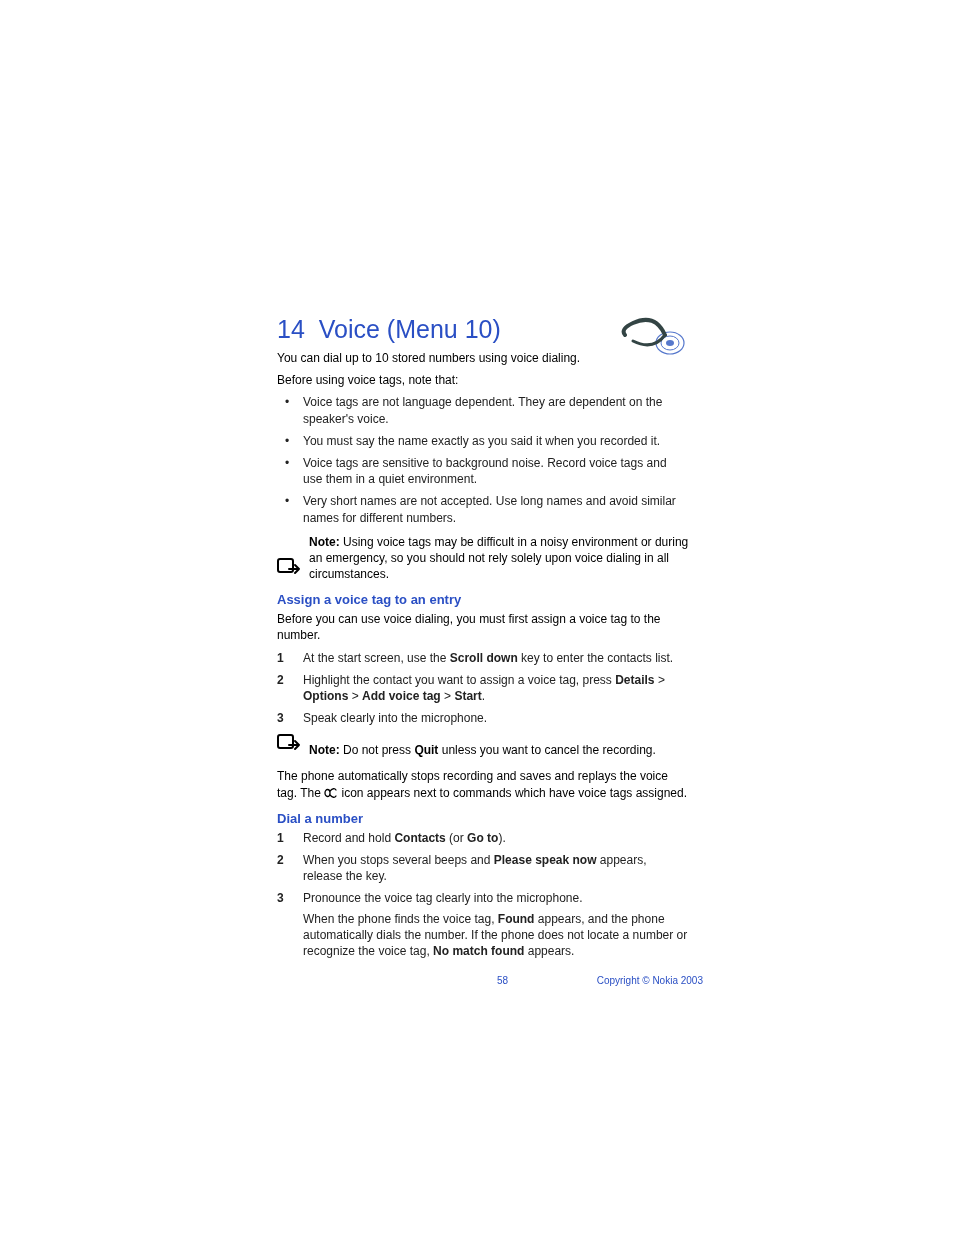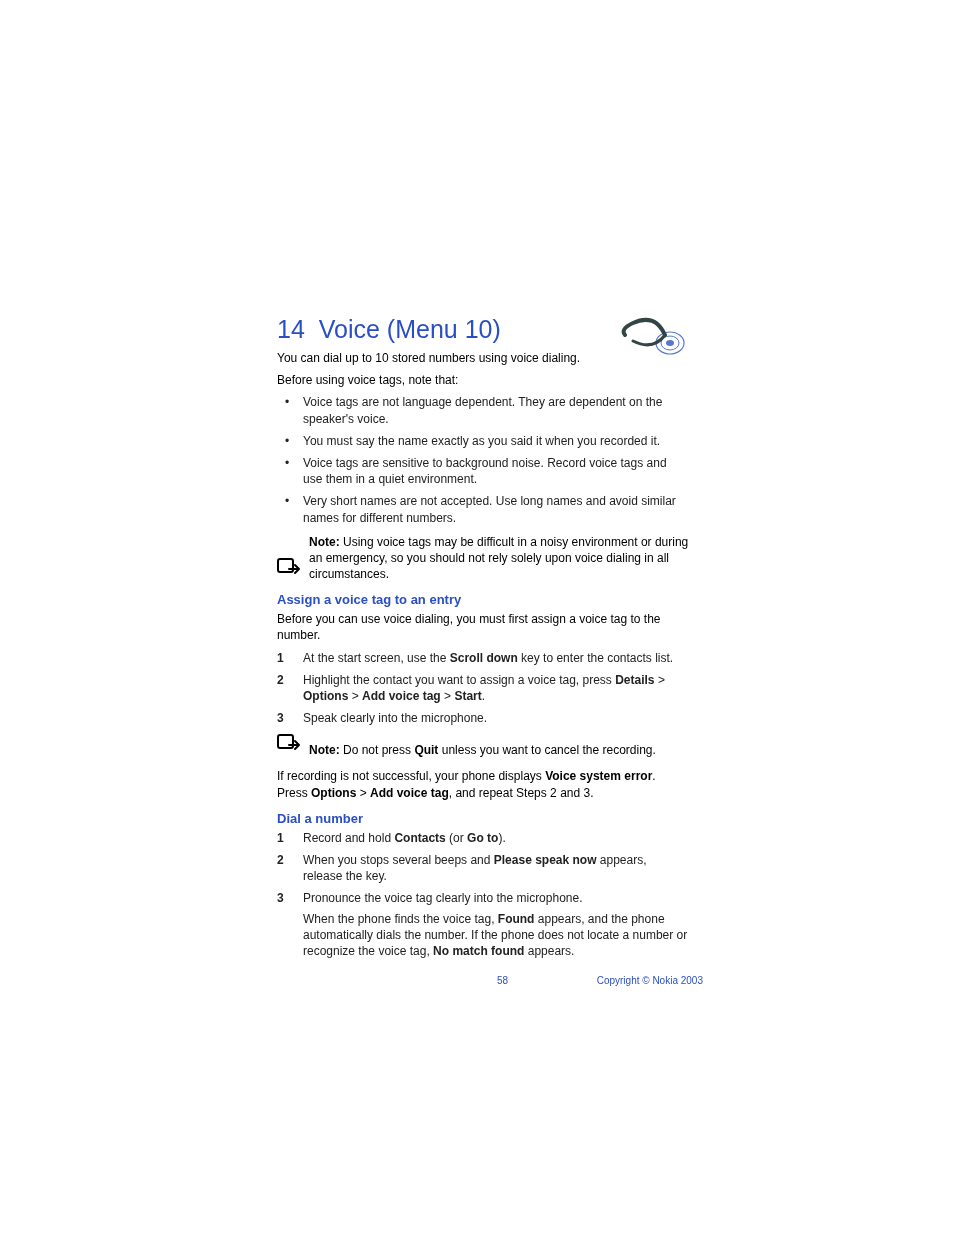--- a/index.html
+++ b/index.html
@@ -186,22 +186,25 @@
   <div class="note-block" style="margin-top:4px;">
     <div class="note-icon">
       <svg viewBox="0 0 24 20" width="24" height="20">
         <rect x="1" y="1" width="15" height="13" rx="2" fill="none" stroke="#000" stroke-width="2"></rect>
         <path d="M12 11 L22 11 L18 7 M22 11 L18 15" fill="none" stroke="#000" stroke-width="2" stroke-linecap="round" stroke-linejoin="round"></path>
       </svg>
     </div>
     <div class="note-text"><span class="b">Note:</span><span> Do not press </span><span class="b">Quit</span><span> unless you want to cancel the recording.</span></div>
   </div>
 
-
-  <div class="body-text"><span>If recording is not successful, your phone displays </span><span class="b">Voice system error</span><span>. Press </span><span class="b">Options</span><span> &gt; </span><span class="b">Add voice tag</span><span>, and repeat Steps 2 and 3.</span></div>
+  <div class="body-text" style="margin-top:8px;"><span>The phone automatically stops recording and saves and replays the voice tag. The </span><span class="inline-icon"><svg viewBox="0 0 14 12" width="14" height="12">
+          <ellipse cx="3.5" cy="6" rx="2.5" ry="3.5" fill="none" stroke="#000" stroke-width="1.3"></ellipse>
+          <path d="M6 4 Q10 0 12 3 M6 8 Q10 12 12 9" fill="none" stroke="#000" stroke-width="1.3" stroke-linecap="round"></path>
+        </svg></span><span> icon appears next to commands which have voice tags assigned.</span></div>
+
 
   <div class="subsection-title">Dial a number</div>
 
   <ol class="steps">
     <li>
       <span class="step-num">1</span>
       <span>Record and hold </span><span class="b">Contacts</span><span> (or </span><span class="b">Go to</span><span>).</span>
     </li>
     <li>
       <span class="step-num">2</span>

